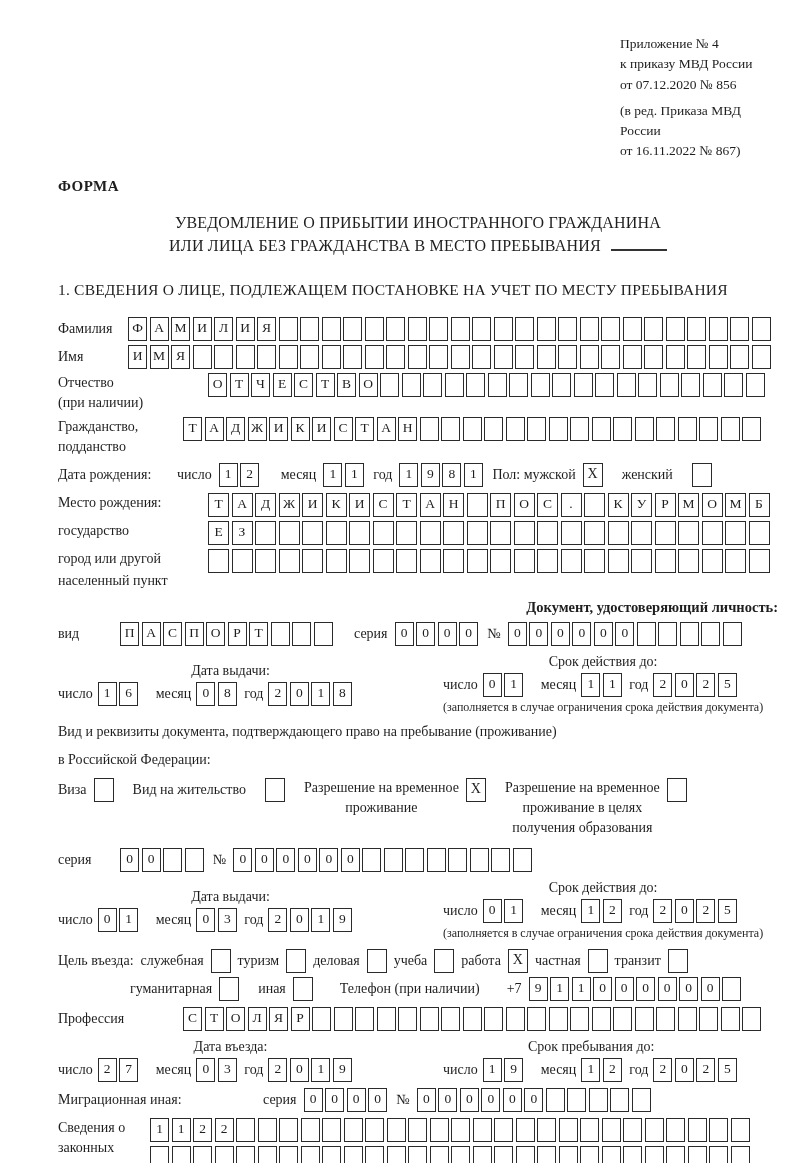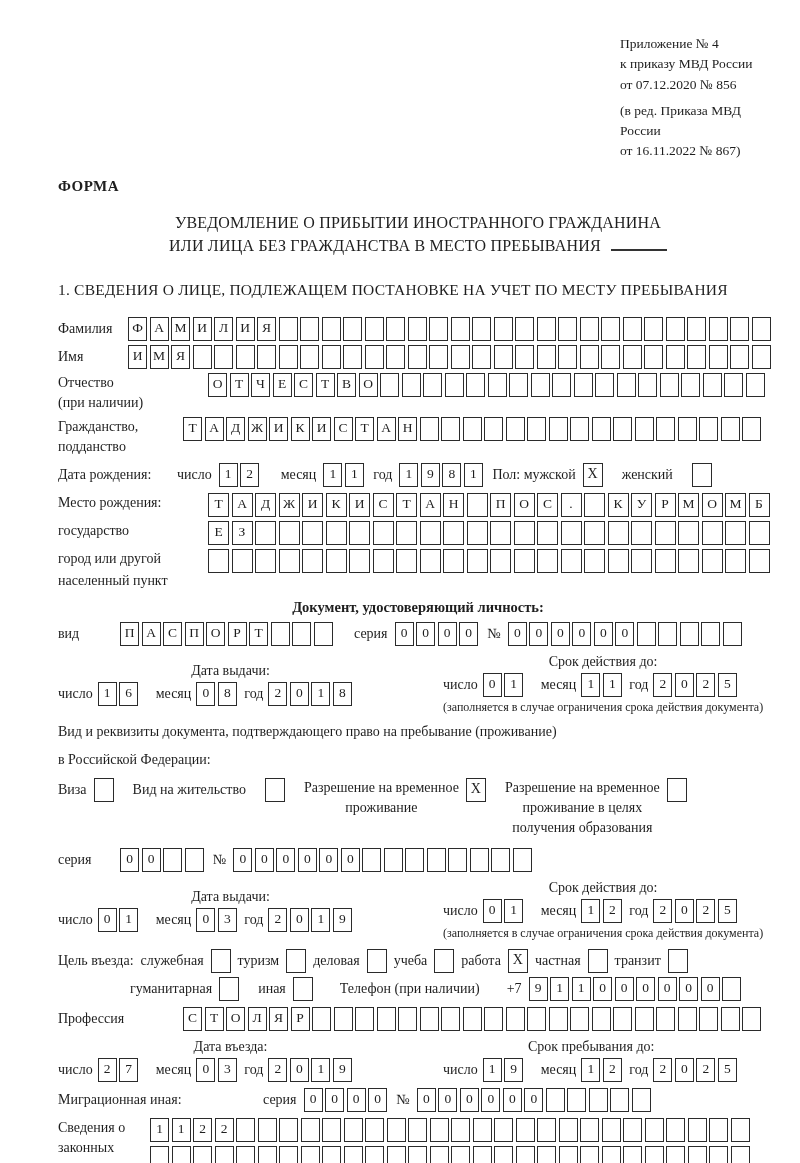--- a/index.html
+++ b/index.html
@@ -21,21 +21,21 @@
   .flabel{flex:none;line-height:20px}
   .w70{width:70px}.w125{width:125px}.w150{width:150px}.w92{width:92px}.w170{width:170px}
   .lbl{flex:none;white-space:nowrap}
 
   .cells{display:flex;flex:none}
   .cell{flex:none;width:19px;height:24px;border:1.6px solid #2b2b2b;margin-right:2.5px;text-align:center;line-height:20px;font-size:13.5px}
   .cells.wide .cell{width:21px}
   .cellstack .cells{margin-bottom:4px}
   .cbox{display:inline-block;flex:none;width:20px;height:24px;border:1.6px solid #2b2b2b;text-align:center;line-height:20px;font-size:14px}
 
-  .dochead{text-align:center;font-weight:bold;font-size:14.5px;margin:8px 0 6px 0}
+  .dochead{text-align:right;font-weight:bold;font-size:14.5px;margin:8px 0 6px 0}
 
   .datepair{display:flex;align-items:center;margin:8px 0 6px 0}
   .dgroup{flex:none}
   .dgroup.right{margin-left:40px}
   .dghead{text-align:center;font-size:14px;margin-bottom:3px}
   .dgrow{display:flex;align-items:center;gap:5px}
   .dgrow .ml10{margin-left:10px}
   .dgnote{white-space:nowrap;font-size:12px;margin-top:3px}
 
   .introline{margin:6px 0 2px 0;line-height:1.6}

